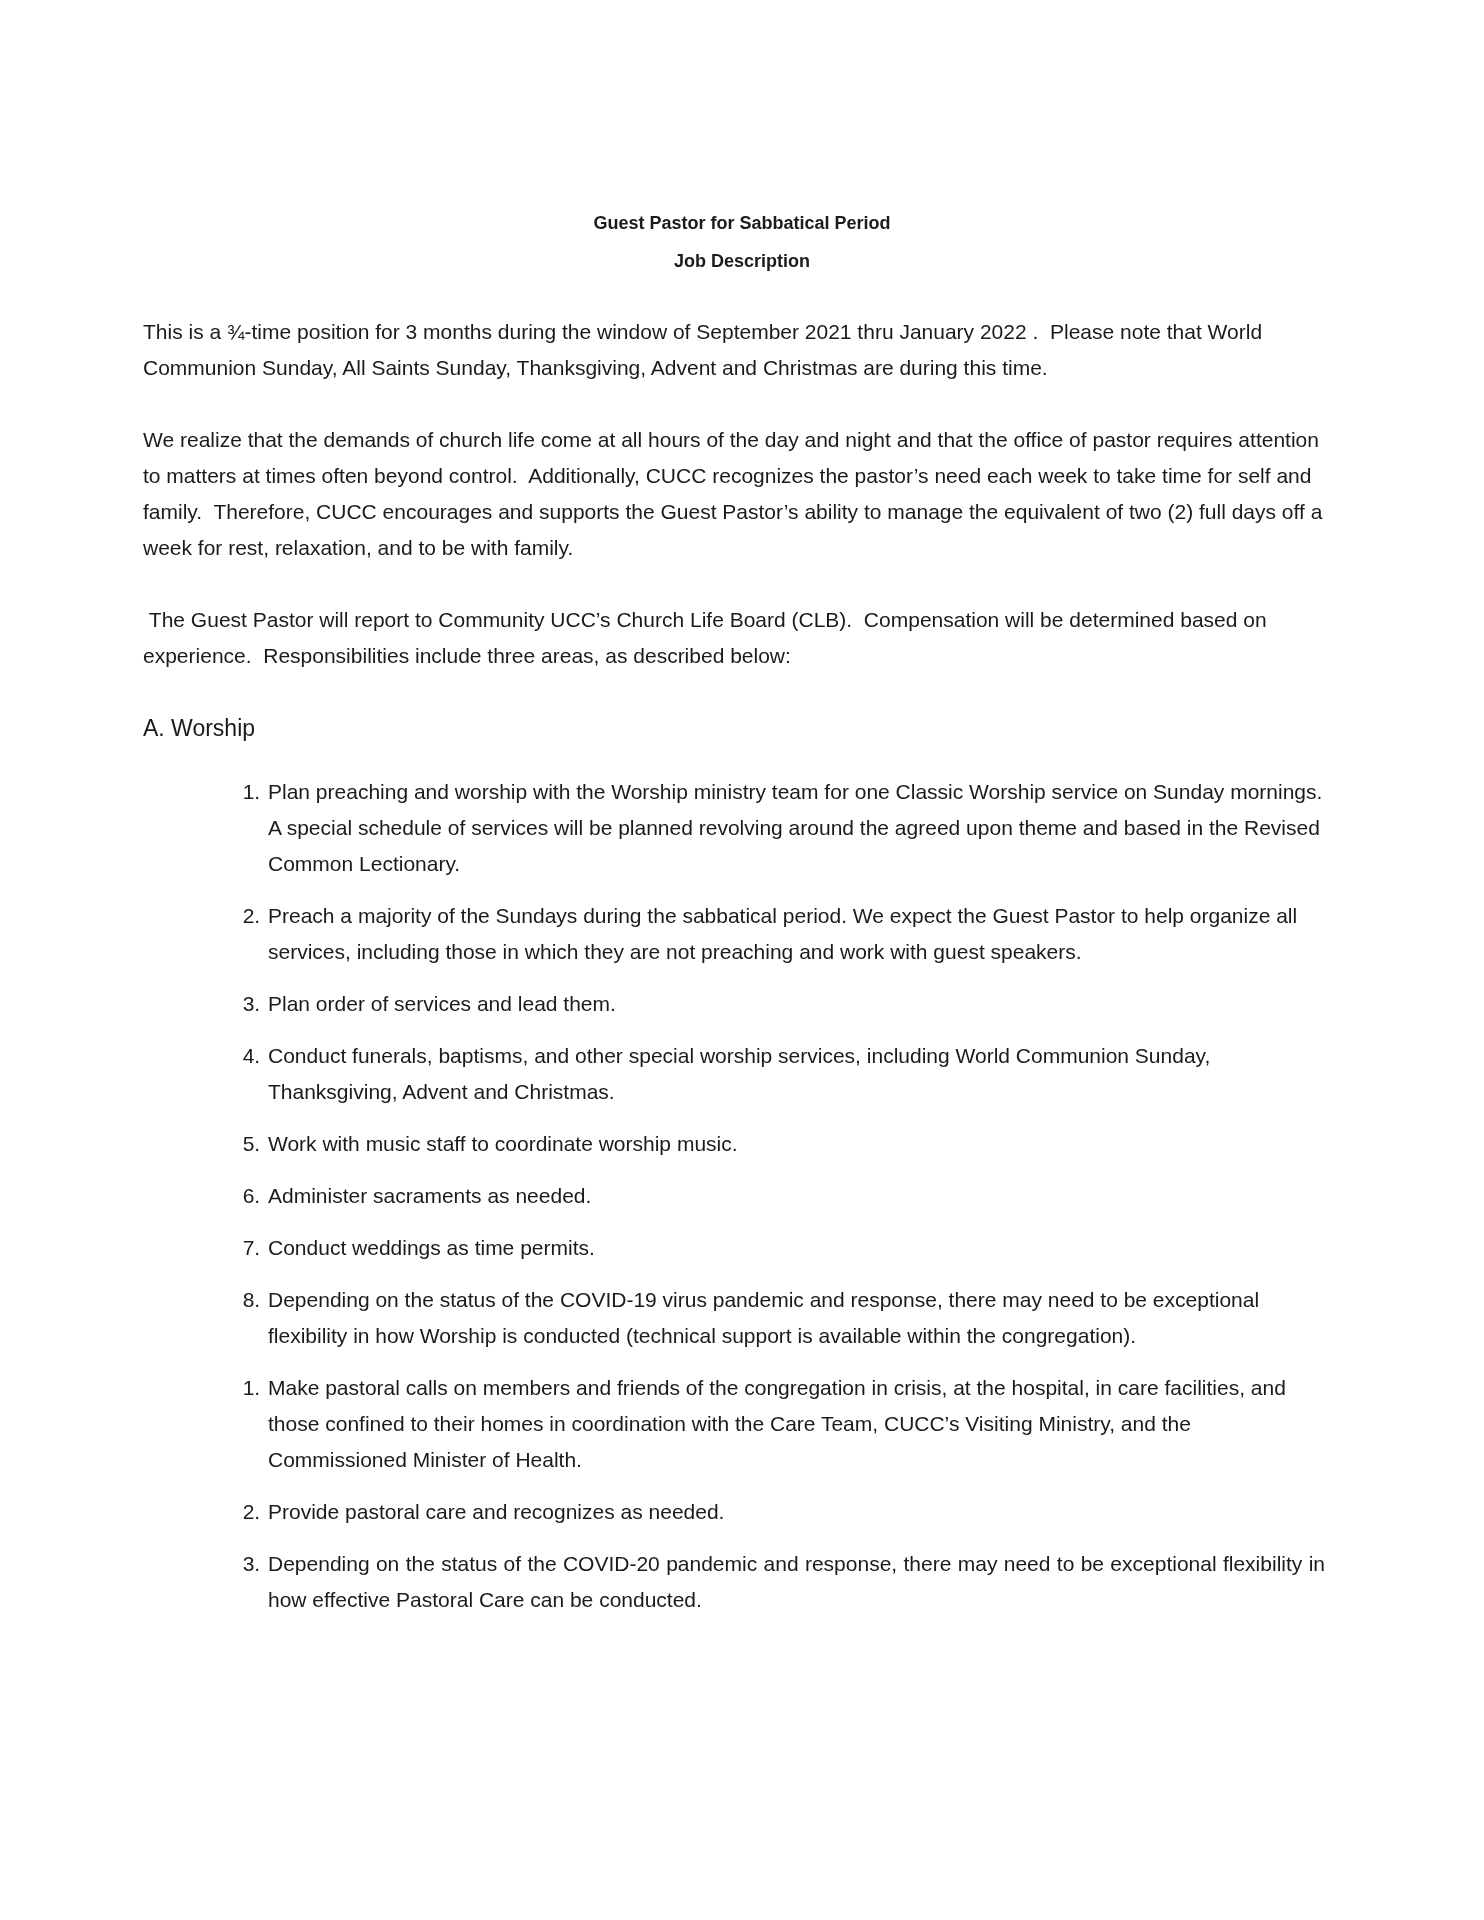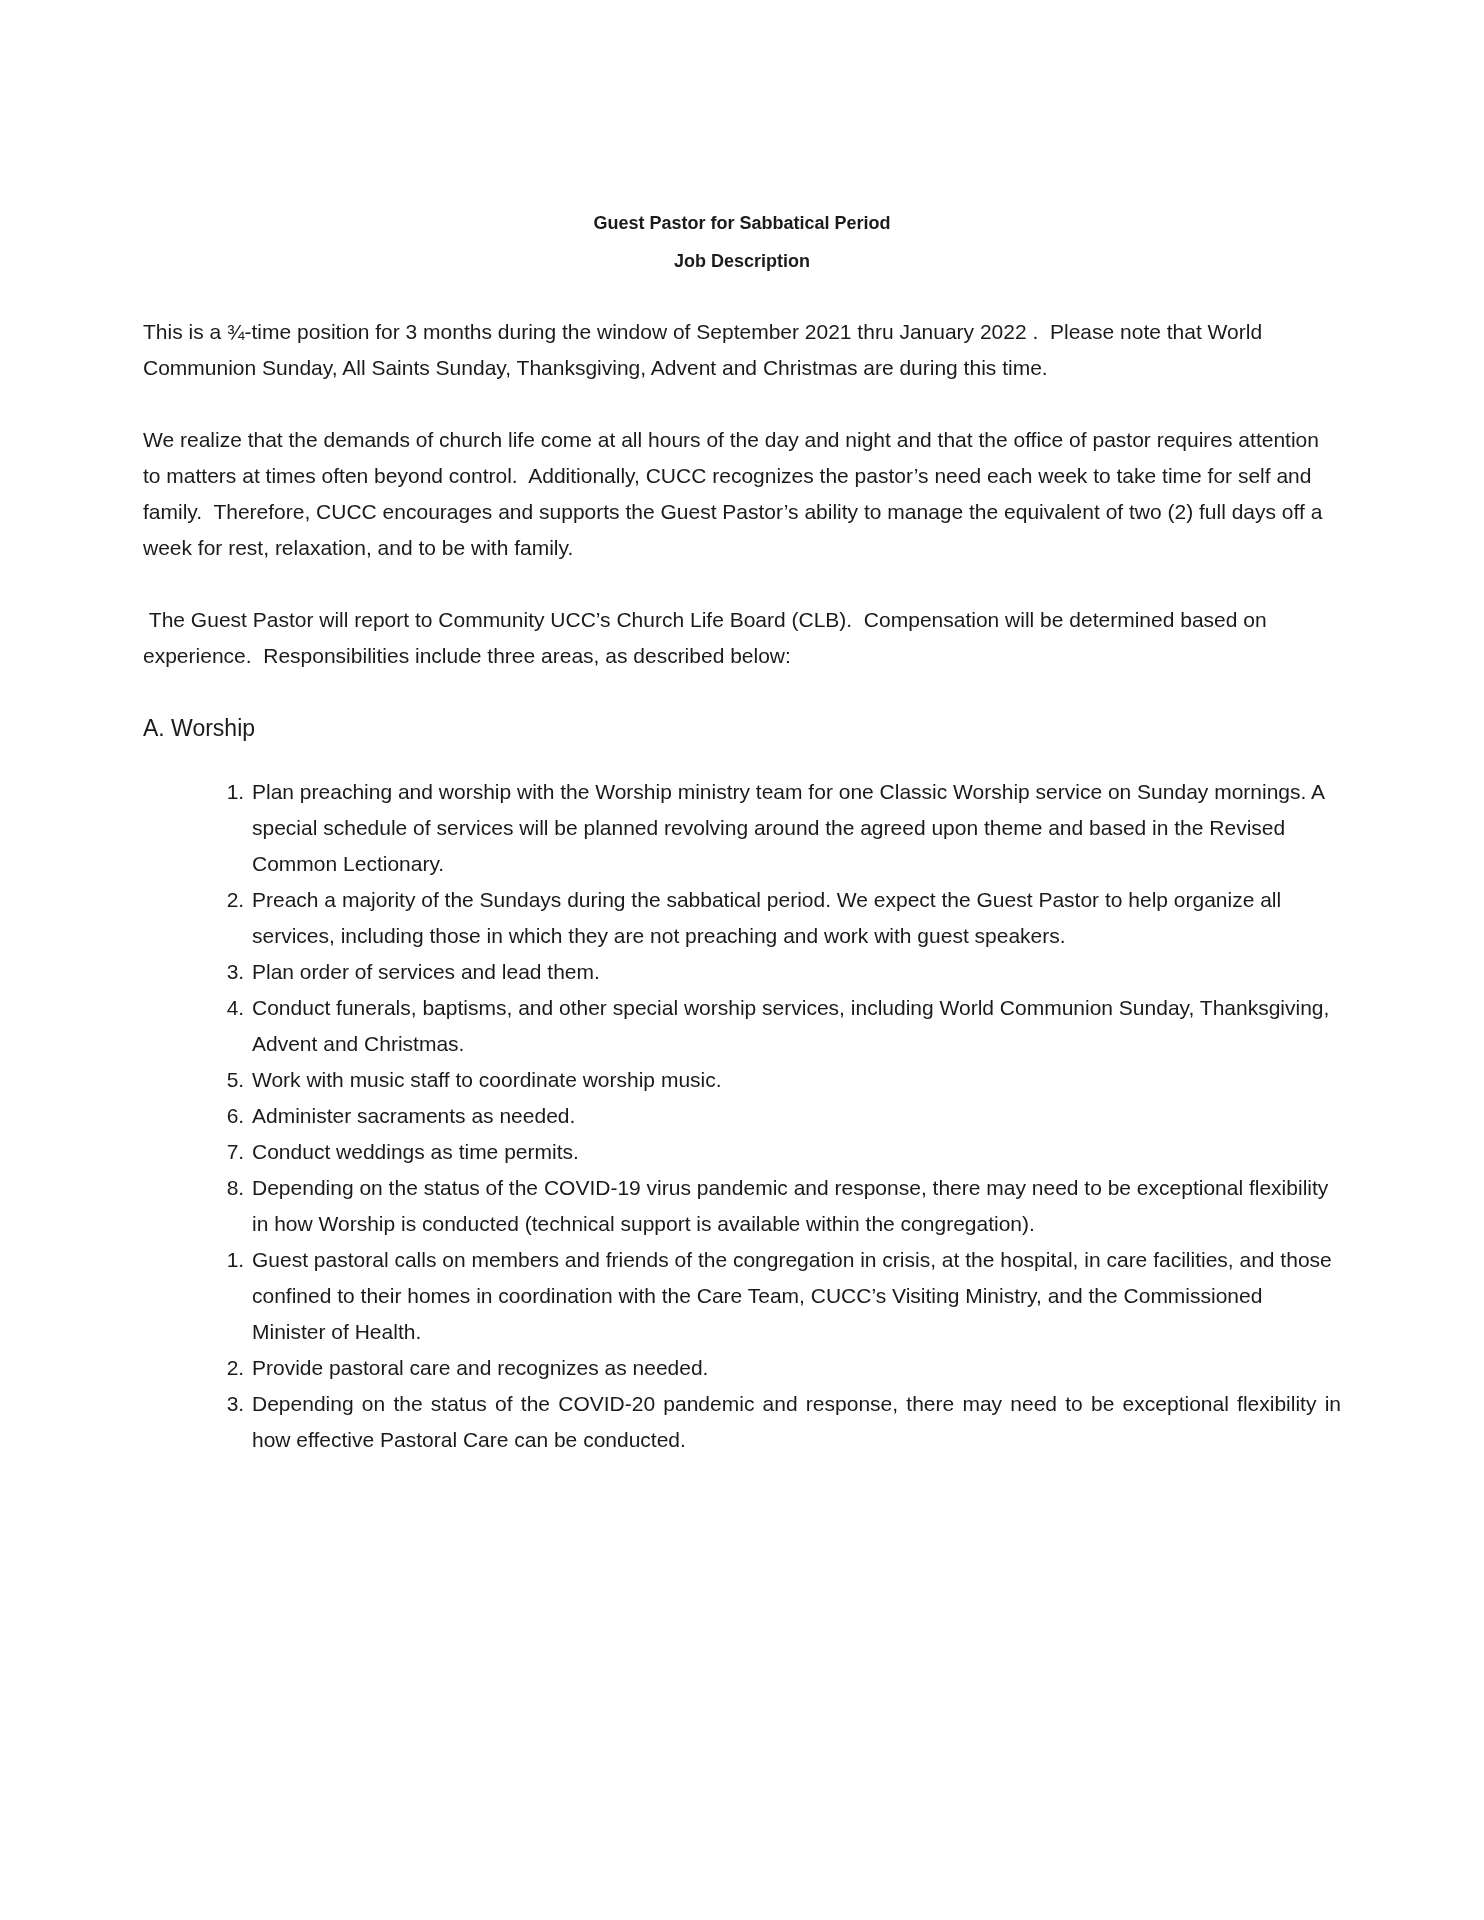--- a/index.html
+++ b/index.html
@@ -36,21 +36,21 @@
     font-size: 23px;
     font-weight: normal;
     line-height: 36px;
     margin: 36px 0 28px 0;
   }
   section ol {
     margin: 0;
     padding-left: 107px;
   }
   section ol li {
-    margin: 0;
+    margin: 16px;
     padding-left: 2px;
   }
   .section-b h2 { margin-top: 100px; }
   .section-b ol li:last-child {
     text-align: justify;
     text-align-last: left;
   }
 </style>
 </head>
 <body>
@@ -77,19 +77,19 @@
         <li>Conduct funerals, baptisms, and other special worship services, including World Communion Sunday, Thanksgiving, Advent and Christmas.</li>
         <li>Work with music staff to coordinate worship music.</li>
         <li>Administer sacraments as needed.</li>
         <li>Conduct weddings as time permits.</li>
         <li>Depending on the status of the COVID-19 virus pandemic and response, there may need to be exceptional flexibility in how Worship is conducted (technical support is available within the congregation).</li>
       </ol>
   </section>
 
   <section class="section-b">
     <ol>
-        <li>Guest pastoral calls on members and friends of the congregation in crisis, at the hospital, in care facilities, and those confined to their homes in coordination with the Care Team, CUCC’s Visiting Ministry, and the Commissioned Minister of Health.</li>
+        <li>Make pastoral calls on members and friends of the congregation in crisis, at the hospital, in care facilities, and those confined to their homes in coordination with the Care Team, CUCC’s Visiting Ministry, and the Commissioned Minister of Health.</li>
         <li>Provide pastoral care and recognizes as needed.</li>
         <li>Depending on the status of the COVID-20 pandemic and response, there may need to be exceptional flexibility in how effective Pastoral Care can be conducted.</li>
       </ol>
   </section>
 
 </div>
 
 </body></html>

